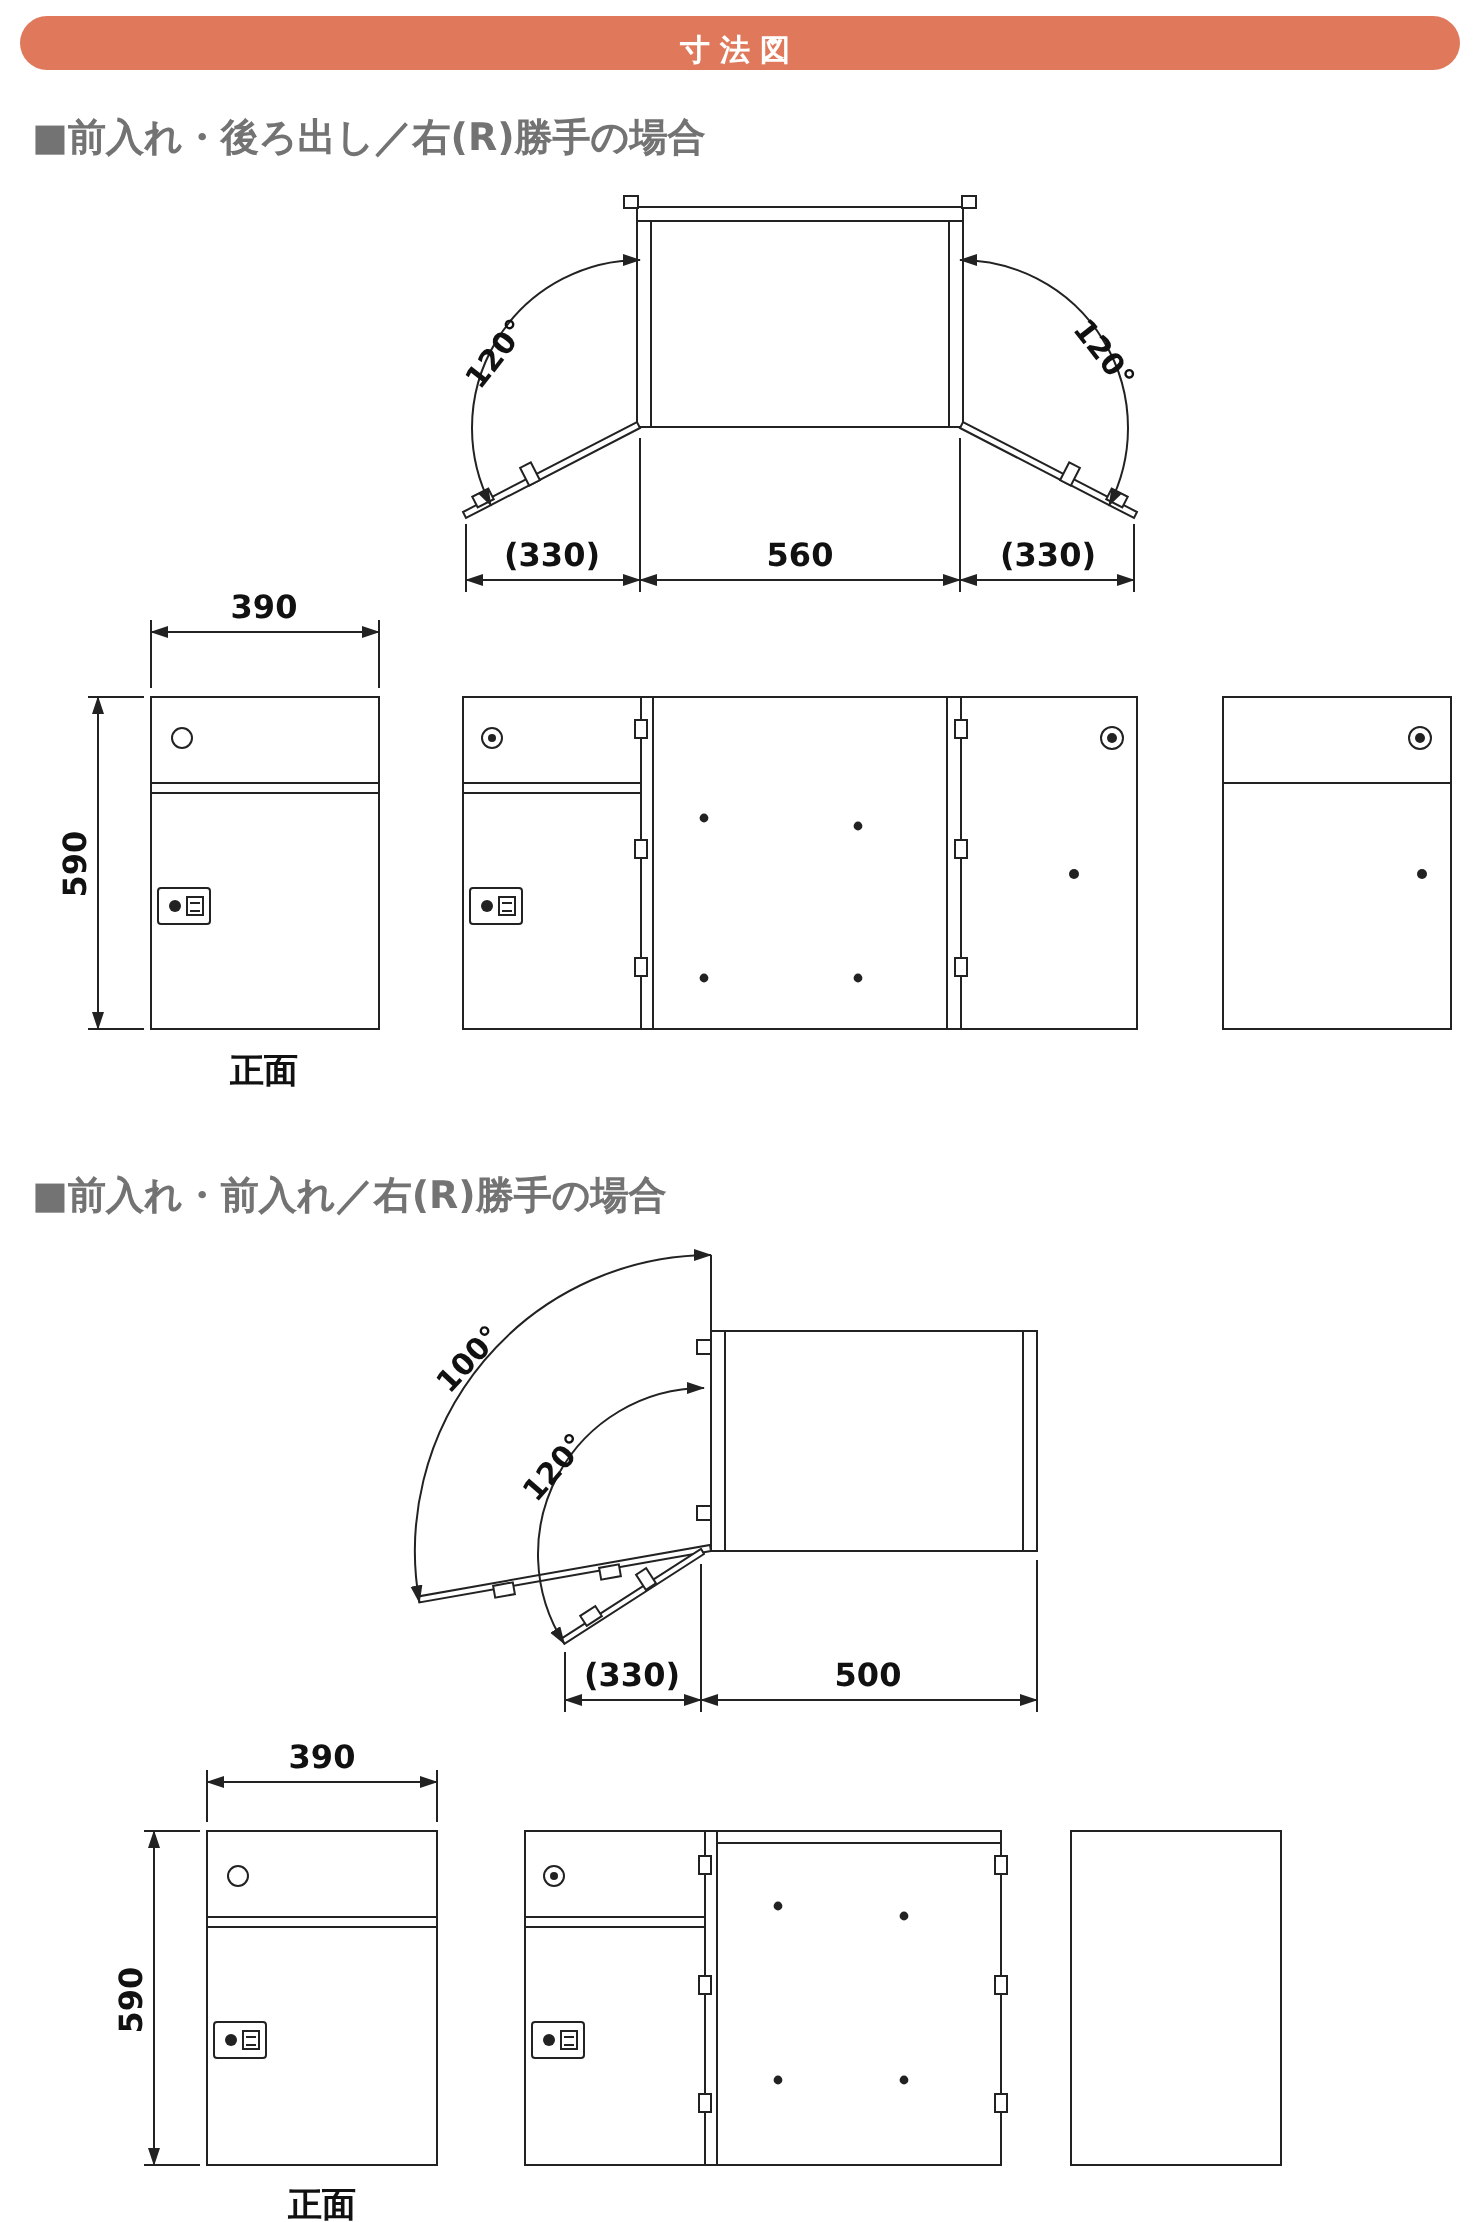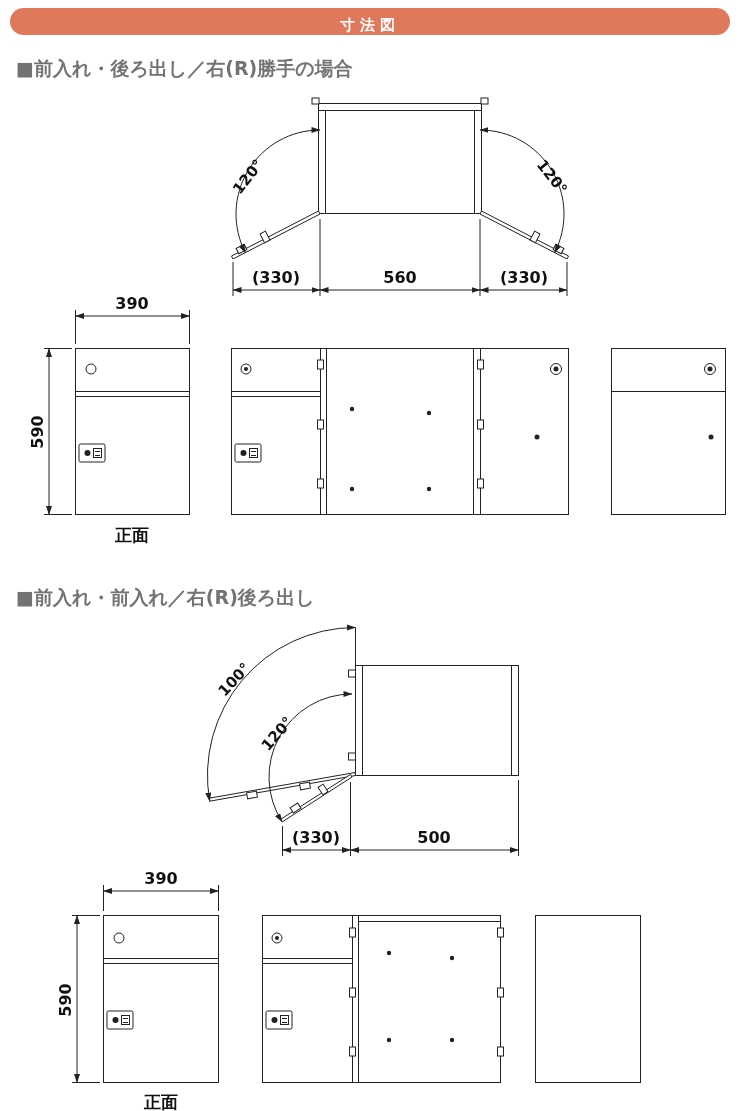--- a/index.html
+++ b/index.html
@@ -31,21 +31,21 @@
   .cap{font-size:17px;font-weight:bold;text-anchor:middle;}
 </style>
 </head>
 <body>
 
 <div class="header-bar" style="background: rgb(224, 121, 91);">
   <span class="t">寸法図</span>
 </div>
 
 <div class="sec-title" id="t1">■前入れ・後ろ出し／右(R)勝手の場合</div>
-<div class="sec-title" id="t2">■前入れ・前入れ／右(R)後ろ出し</div>
+<div class="sec-title" id="t2">■前入れ・前入れ／右(R)勝手の場合</div>
 
 <svg width="740" height="1111" viewBox="0 0 740 1111">
   <defs>
     <marker id="arr" orient="auto-start-reverse" markerUnits="userSpaceOnUse" markerWidth="12" markerHeight="8" refX="8.5" refY="3">
       <path d="M0,0 L9,3 L0,6 Z" fill="#222"></path>
     </marker>
   </defs>
 
   <g>
     <rect class="ln" x="318.5" y="103.5" width="163" height="110"></rect>

